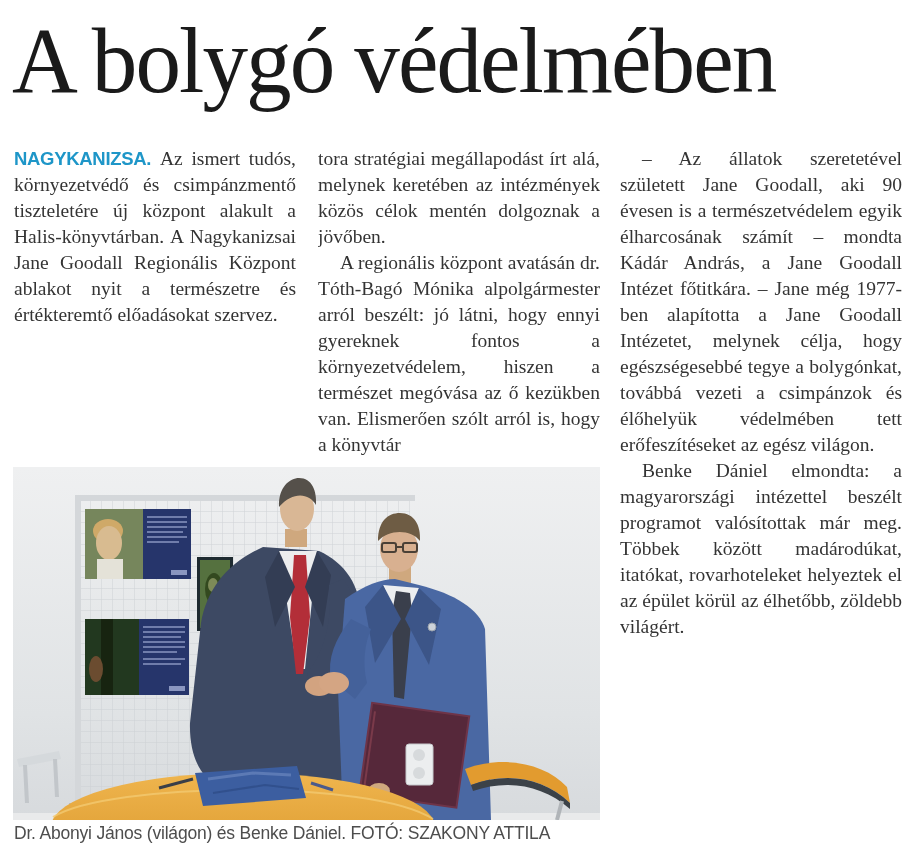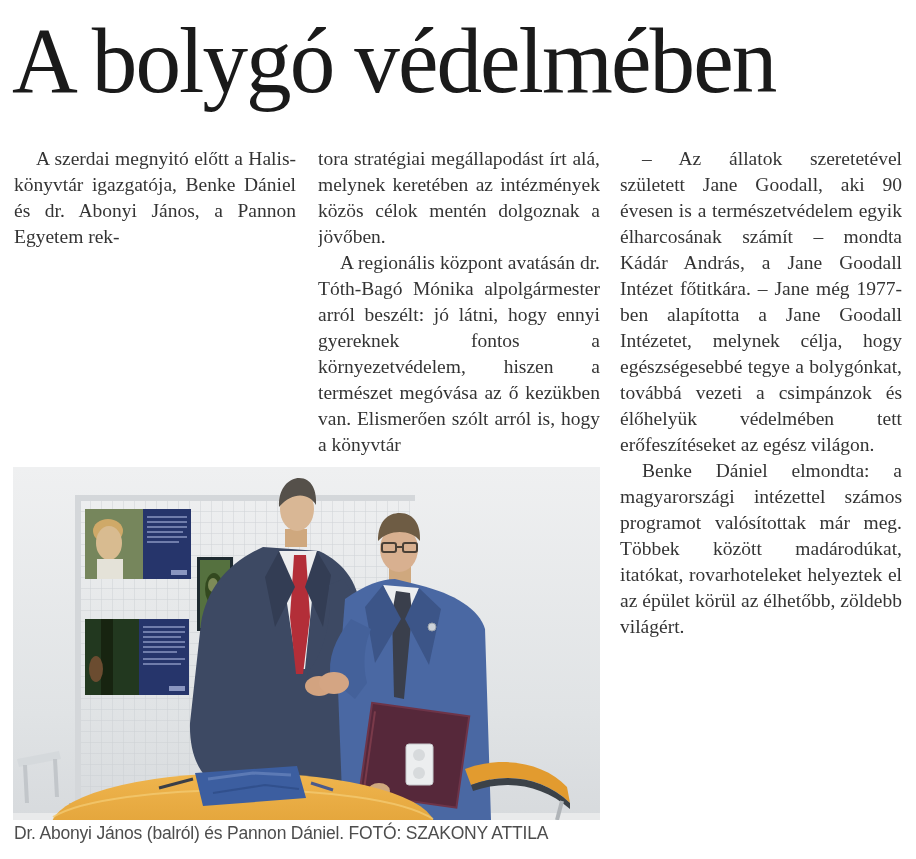--- a/index.html
+++ b/index.html
@@ -36,29 +36,29 @@
     font-family:"Liberation Sans",sans-serif;font-size:17.5px;line-height:22px;
     color:#4d4d4d;letter-spacing:-0.2px;white-space:nowrap;
   }
 </style>
 </head>
 <body>
 
 <h1 class="headline"><span>A bolygó védelmében</span></h1>
 
 <div class="col" id="col-0">
-    <p class="para indent">A szerdai megnyitó előtt a Halis-könyvtár igazgatója, Benke Dániel és dr. Abonyi János, a Pannon Egyetem rek-</p>
+    <p class="para"><span class="loc-tag" style="color: rgb(30, 150, 200);">NAGYKANIZSA. </span>Az ismert tudós, környezetvédő és csimpánzmentő tiszteletére új központ alakult a Halis-könyvtárban. A Nagykanizsai Jane Goodall Regionális Központ ablakot nyit a természetre és értékteremtő előadásokat szervez.</p>
   </div>
 <div class="col" id="col-1">
     <p class="para">tora stratégiai megállapodást írt alá, melynek keretében az intézmények közös célok mentén dolgoznak a jövőben.</p>
     <p class="para indent">A regionális központ avatásán dr. Tóth-Bagó Mónika alpolgármester arról beszélt: jó látni, hogy ennyi gyereknek fontos a környezetvédelem, hiszen a természet megóvása az ő kezükben van. Elismerően szólt arról is, hogy a könyvtár</p>
   </div>
 <div class="col" id="col-2">
     <p class="para indent">– Az állatok szeretetével született Jane Goodall, aki 90 évesen is a természetvédelem egyik élharcosának számít – mondta Kádár András, a Jane Goodall Intézet főtitkára. – Jane még 1977-ben alapította a Jane Goodall Intézetet, melynek célja, hogy egészségesebbé tegye a bolygónkat, továbbá vezeti a csimpánzok és élőhelyük védelmében tett erőfeszítéseket az egész világon.</p>
-    <p class="para indent">Benke Dániel elmondta: a magyarországi intézettel számos programot valósítottak már meg. Többek között madárodúkat, itatókat, rovarhoteleket helyeztek el az épület körül az élhetőbb, zöldebb világért.</p>
+    <p class="para indent">Benke Dániel elmondta: a magyarországi intézettel beszélt programot valósítottak már meg. Többek között madárodúkat, itatókat, rovarhoteleket helyeztek el az épület körül az élhetőbb, zöldebb világért.</p>
   </div>
 
 <figure class="photo">
   <svg width="587" height="353" viewBox="0 0 587 353" xmlns="http://www.w3.org/2000/svg">
     <defs>
       <linearGradient id="wallGrad" x1="0" y1="0" x2="0" y2="1">
         <stop offset="0" stop-color="#eff0f1"></stop>
         <stop offset="0.7" stop-color="#e0e3e5"></stop>
         <stop offset="1" stop-color="#d7dadd"></stop>
       </linearGradient>
@@ -182,13 +182,13 @@
       <path d="M40,350 C95,315 360,312 420,352" fill="none" stroke="#f3c970" stroke-width="2" opacity="0.8"></path>
       <polygon points="182,306 284,299 293,331 190,339" fill="#3c5ea0"></polygon>
       <polyline points="195,312 240,306 278,308" fill="none" stroke="#6a86bd" stroke-width="3" opacity="0.7"></polyline>
       <polyline points="200,326 252,318 286,322" fill="none" stroke="#2c4a85" stroke-width="2" opacity="0.7"></polyline>
       <line x1="146" y1="321" x2="180" y2="312" stroke="#3a3f48" stroke-width="3"></line>
       <line x1="298" y1="316" x2="320" y2="323" stroke="#4a5a8c" stroke-width="3"></line>
     </g>
   </svg>
 </figure>
 
-<div class="caption"><span>Dr. Abonyi János (balról) és Pannon Dániel.</span> <span>FOTÓ: SZAKONY ATTILA</span></div>
+<div class="caption"><span>Dr. Abonyi János (világon) és Benke Dániel.</span> <span>FOTÓ: SZAKONY ATTILA</span></div>
 
 </body></html>

